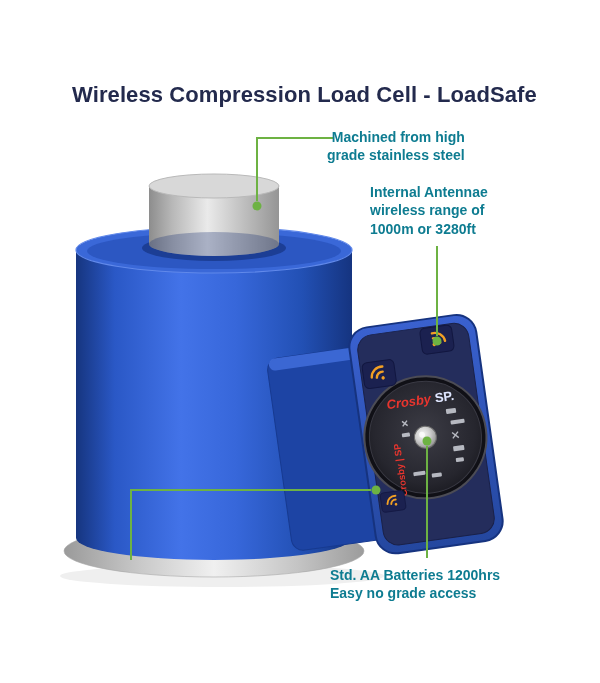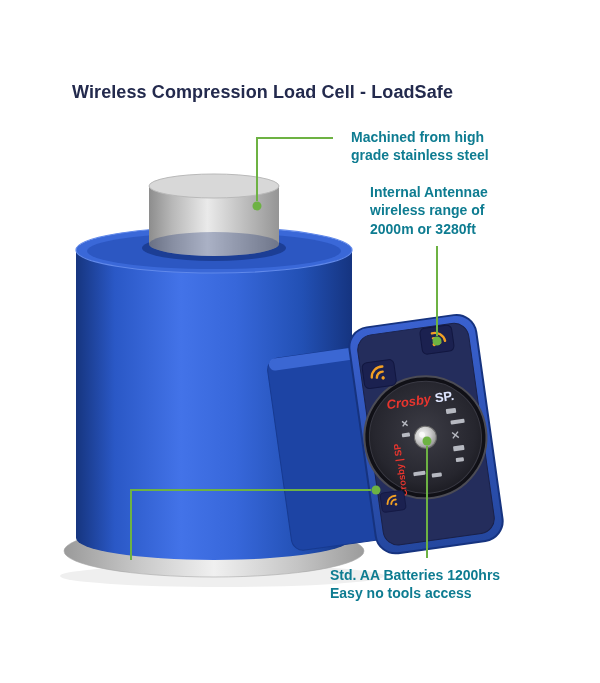--- a/index.html
+++ b/index.html
@@ -2,28 +2,28 @@
 <html><head>
 <meta charset="utf-8">
 <style>
   html,body{margin:0;padding:0;background:#ffffff;}
   .canvas{
     position:relative;width:600px;height:683px;background:#ffffff;
     font-family:"Liberation Sans", sans-serif;overflow:hidden;
   }
   .illustration{position:absolute;left:0;top:0;width:600px;height:683px;}
   .title{
-    position:absolute;left:72px;top:82px;font-size:18px;font-weight:700;
+    position:absolute;left:72px;top:82px;font-size:22px;font-weight:700;
     color:#232a4d;letter-spacing:.1px;
   }
   .callout{
     position:absolute;font-size:14px;font-weight:700;color:#0e7c91;
     line-height:1.32;white-space:pre-line;
   }
-  #callout-stainless{left:351px;top:128px;}
+  #callout-stainless{left:327px;top:128px;text-align:right;}
   #callout-antennae{left:370px;top:183px;}
   #callout-environment{left:80px;top:566px;}
   #callout-batteries{left:330px;top:566px;}
 </style>
 </head>
 <body>
 
 <div class="canvas">
 
   <svg class="illustration" viewBox="0 0 600 683" xmlns="http://www.w3.org/2000/svg">
@@ -156,17 +156,17 @@
       <circle cx="427" cy="441" r="4.5"></circle>
     </g>
   </svg>
 
   <div class="title">Wireless Compression Load Cell - LoadSafe</div>
 
   <div class="callout" id="callout-stainless">Machined from high
 grade stainless steel</div>
   <div class="callout" id="callout-antennae">Internal Antennae
 wireless range of
-2000m or 3280ft</div>
+1000m or 3280ft</div>
   <div class="callout" id="callout-batteries">Std. AA Batteries 1200hrs
-Easy no tools access</div>
+Easy no grade access</div>
 
 </div>
 
 </body></html>

